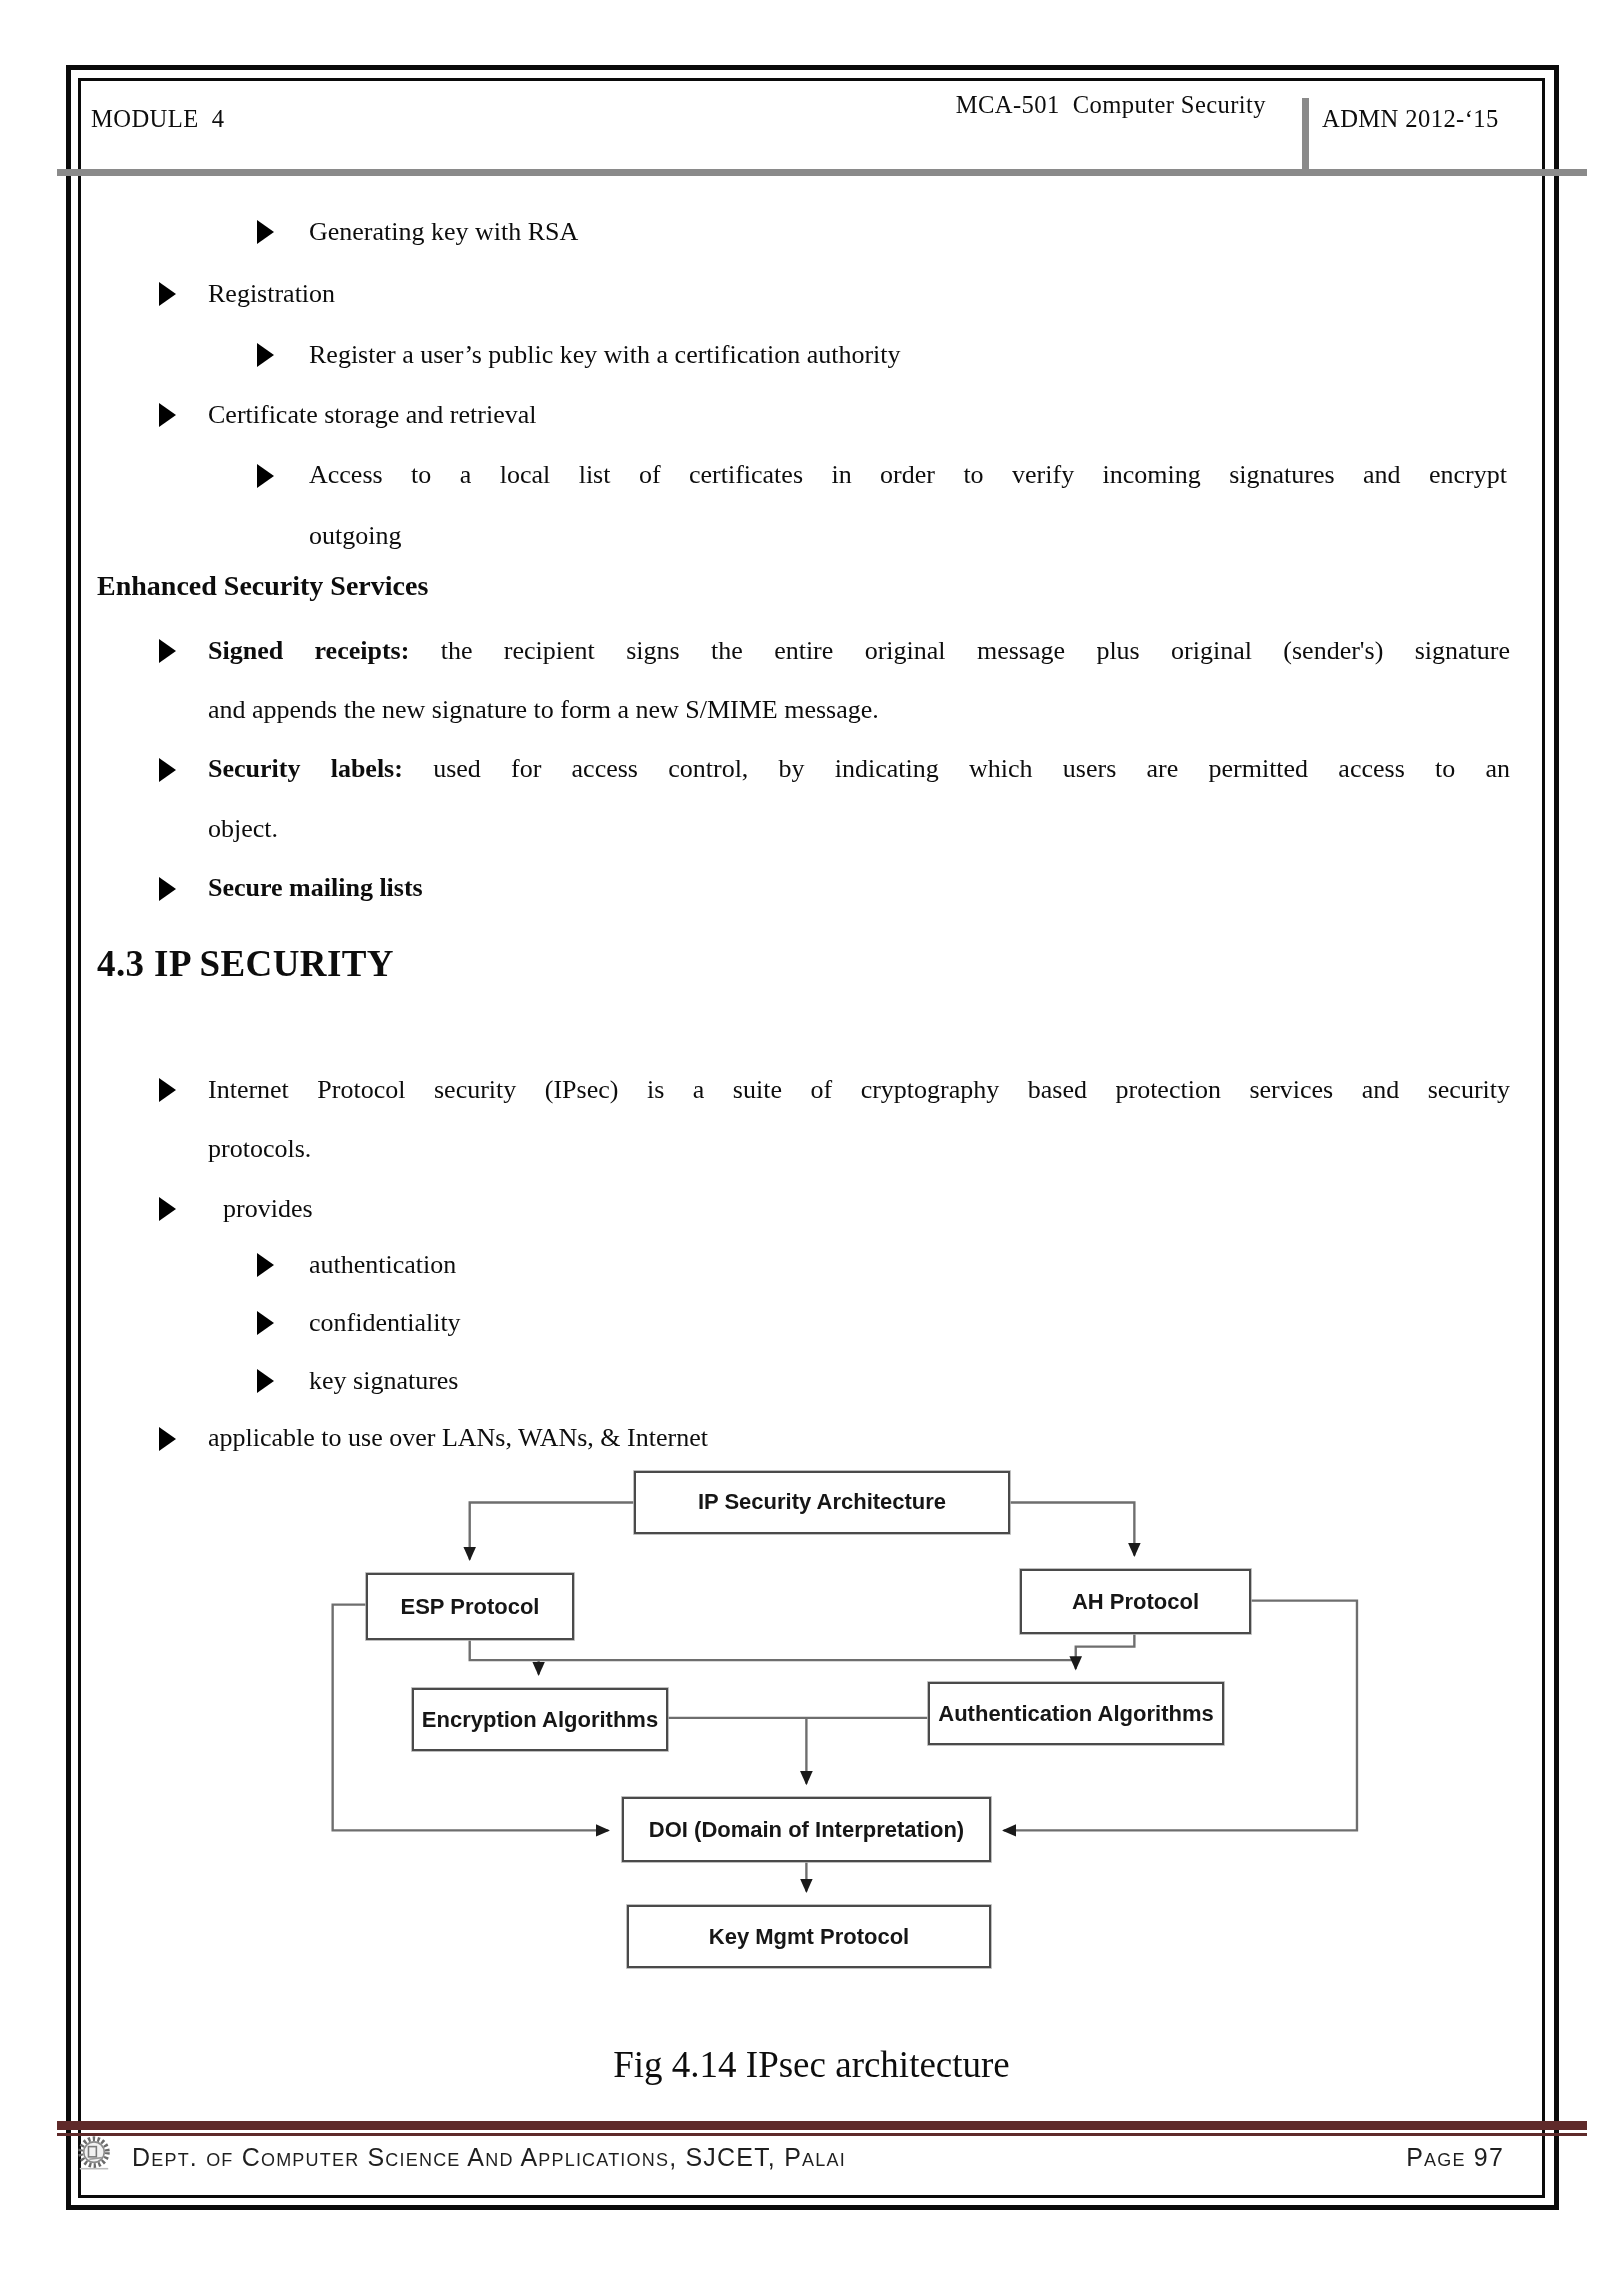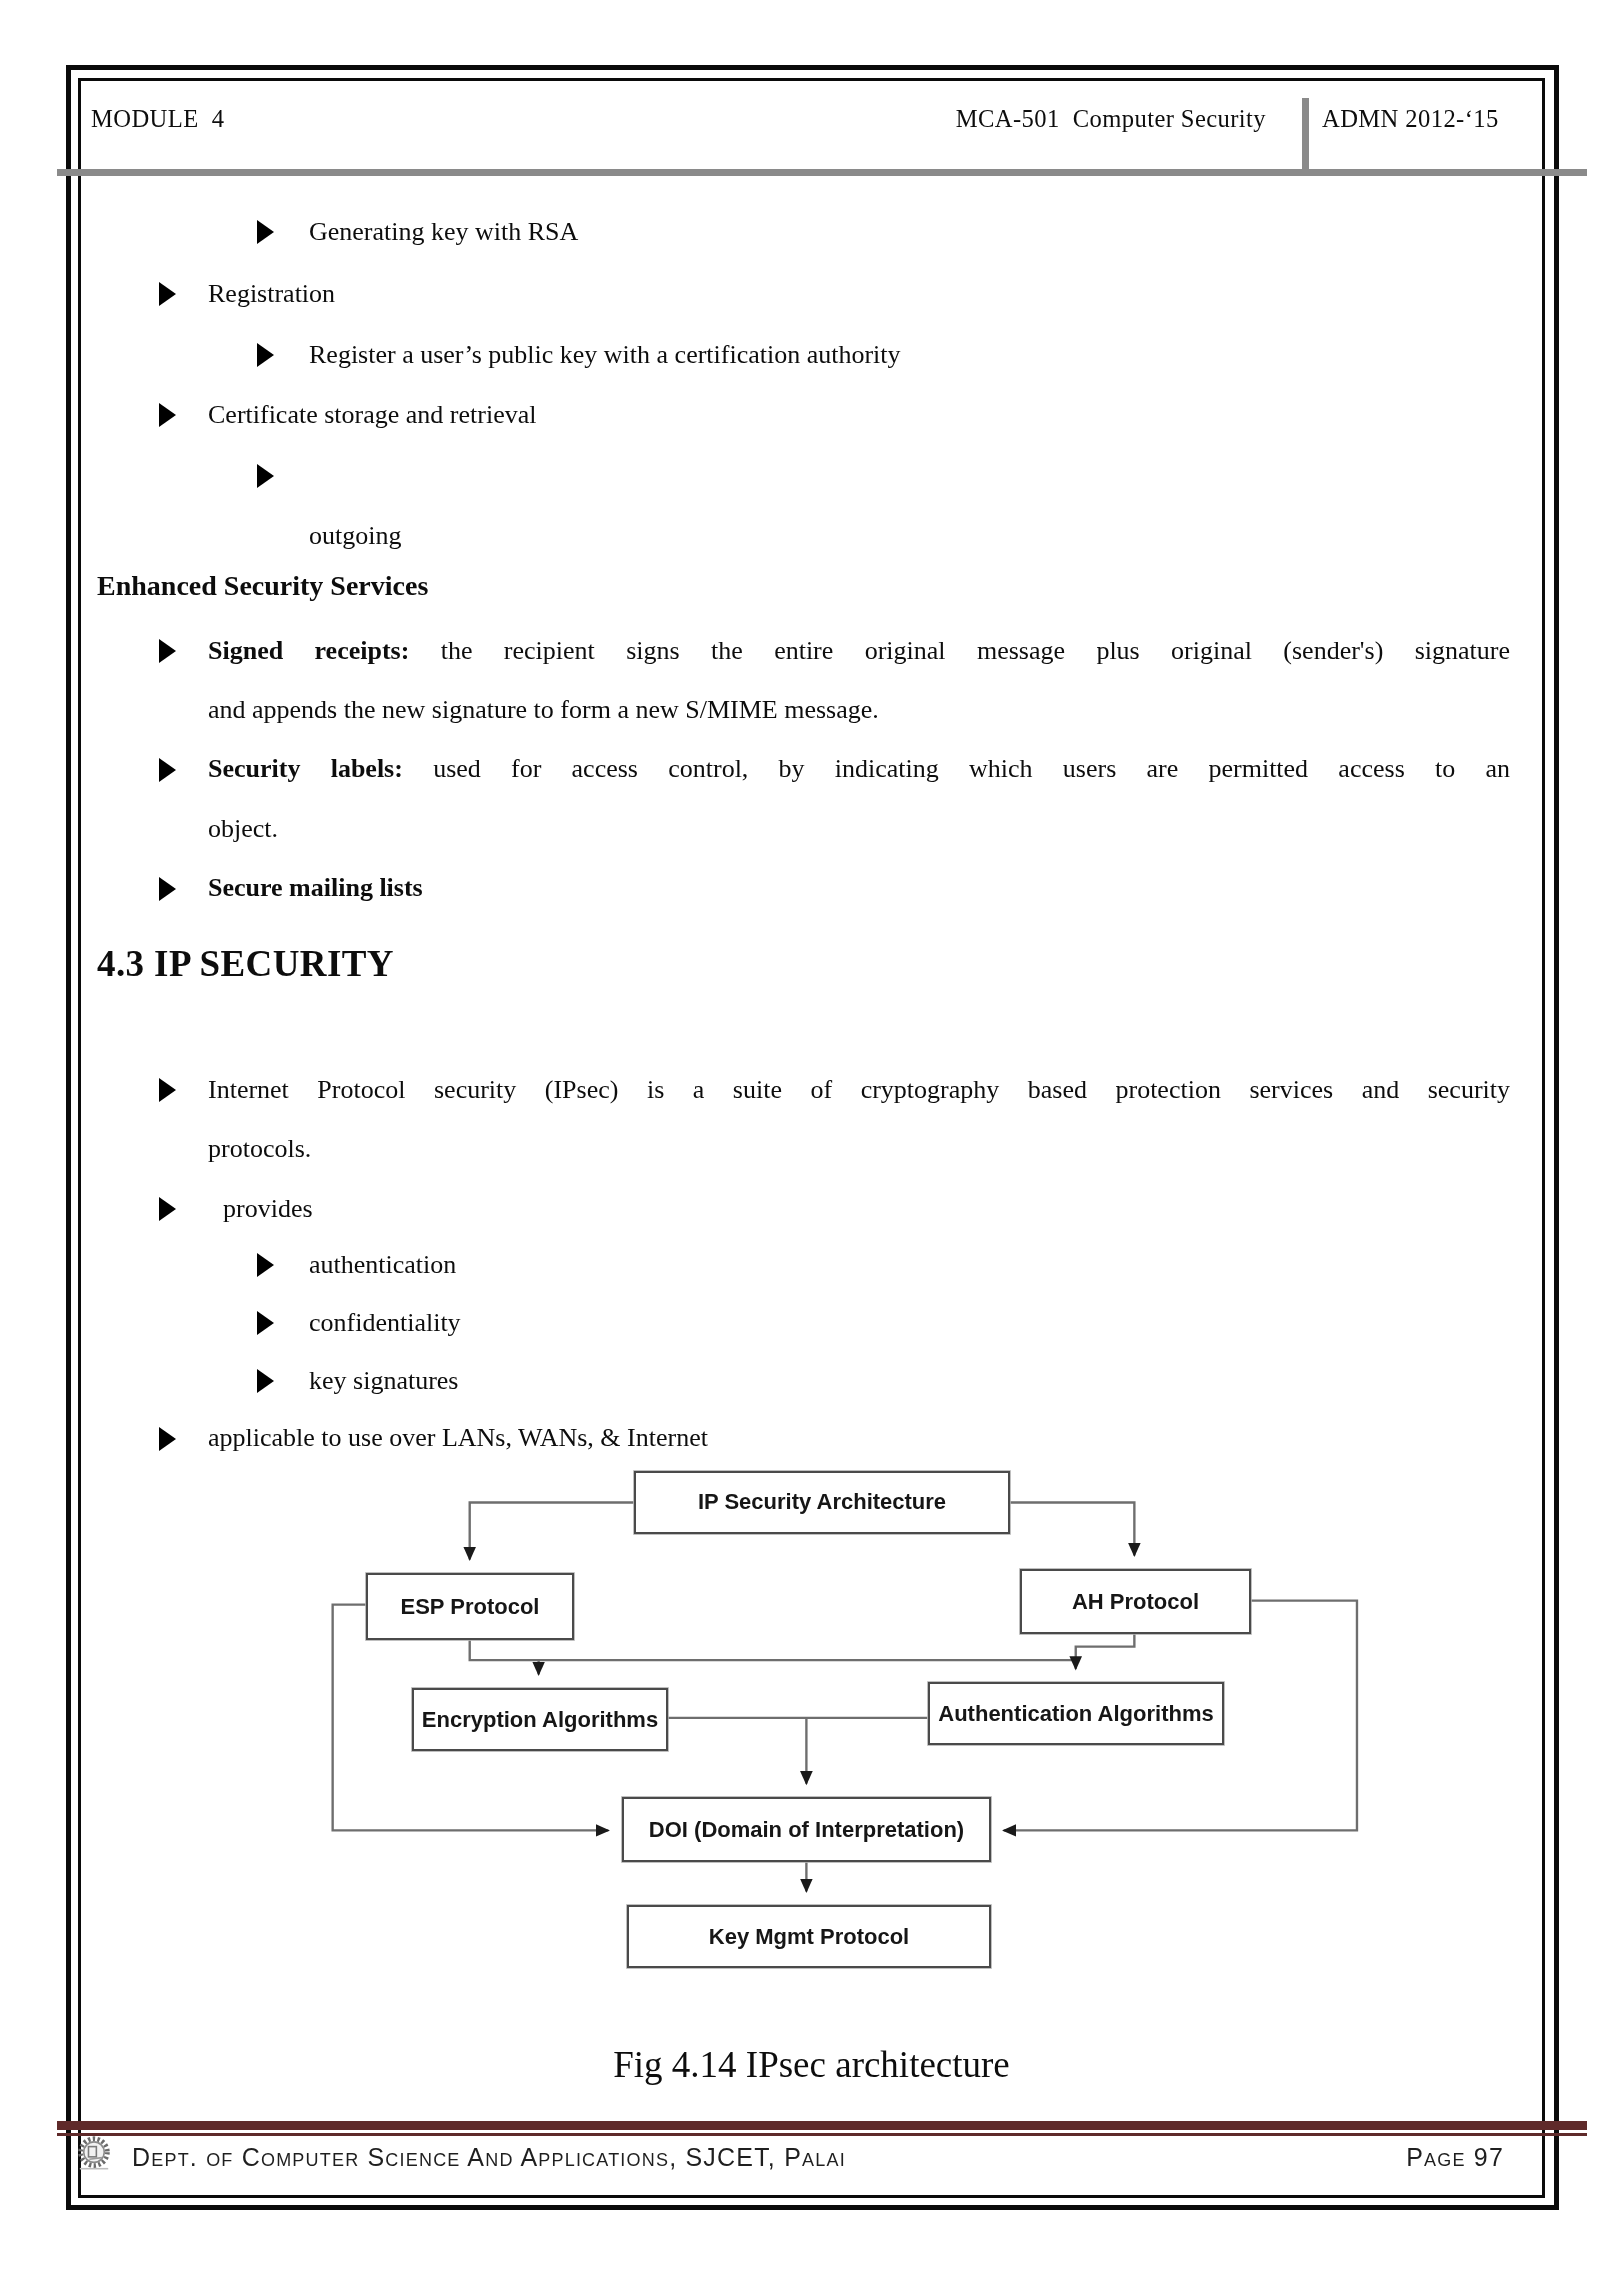--- a/index.html
+++ b/index.html
@@ -34,38 +34,39 @@
 </style>
 </head>
 <body>
 
 <div class="page">
 
   <div class="outer-border"></div>
   <div class="inner-border"></div>
 
   <div class="hdr" style="left:91px;top:105px;">MODULE  4</div>
-  <div class="hdr" style="right:357px;top:105px;margin-left:28px;">MCA-501  Computer Security</div>
+  <div class="hdr" style="right:357px;top:91px;margin-left:28px;">MCA-501  Computer Security</div>
   <div class="hdr" style="left:1322px;top:105px;">ADMN 2012-‘15</div>
   <div class="vdiv-gray"></div>
   <div class="bar-gray"></div>
 
   <span class="bu" style="left:257px;top:220px;"></span>
   <div class="ln" style="left:309px;top:214px;">Generating key with RSA</div>
 
   <span class="bu" style="left:159px;top:282px;"></span>
   <div class="ln" style="left:208px;top:276px;">Registration</div>
 
   <span class="bu" style="left:257px;top:343px;"></span>
   <div class="ln" style="left:309px;top:337px;">Register a user’s public key with a certification authority</div>
 
   <span class="bu" style="left:159px;top:403px;"></span>
   <div class="ln" style="left:208px;top:397px;">Certificate storage and retrieval</div>
 
   <span class="bu" style="left:257px;top:464px;"></span>
+  <div class="ln just" style="left:309px;top:457px;width:1198px;">Access to a local list of certificates in order to verify incoming signatures and encrypt</div>
   <div class="ln" style="left:309px;top:518px;">outgoing</div>
 
   <div class="h-sec" style="left:97px;top:570px;">Enhanced Security Services</div>
 
   <span class="bu" style="left:159px;top:639px;"></span>
   <div class="ln just" style="left:208px;top:633px;width:1302px;">
     <span class="bold">Signed receipts:</span><span> the recipient signs the entire original message plus original (sender's) signature</span>
   </div>
   <div class="ln" style="left:208px;top:692px;">and appends the new signature to form a new S/MIME message.</div>
 

